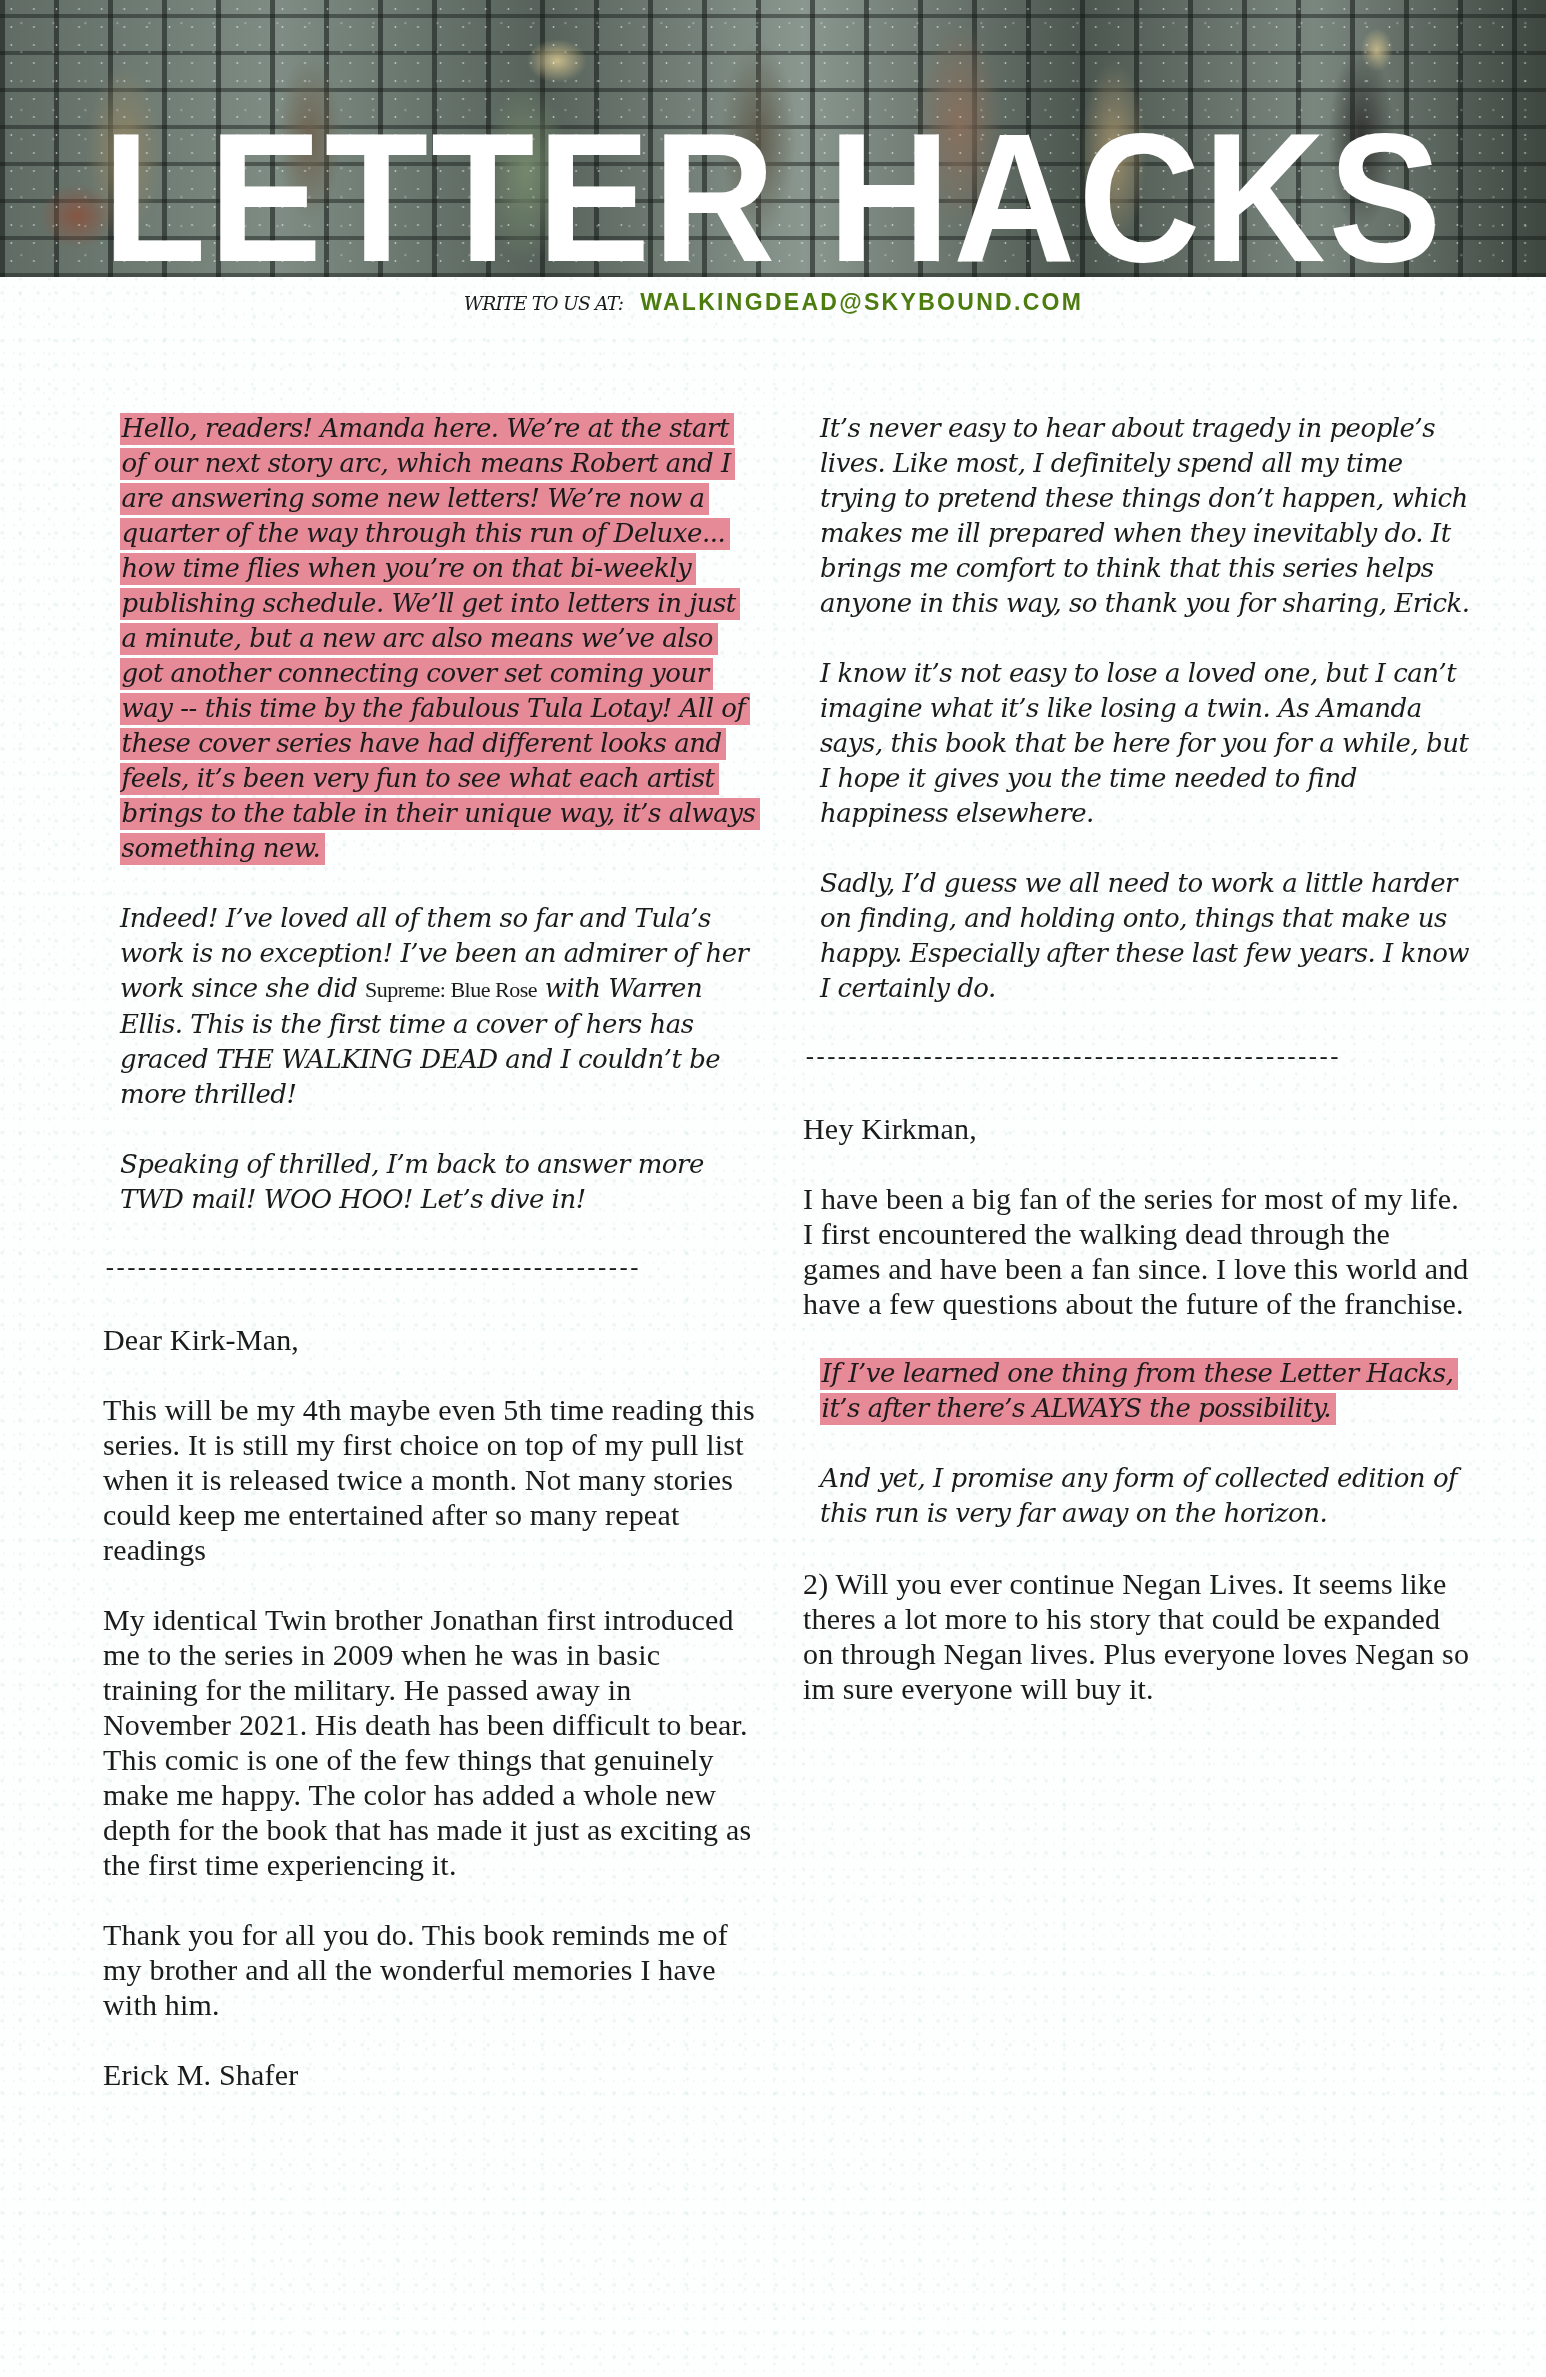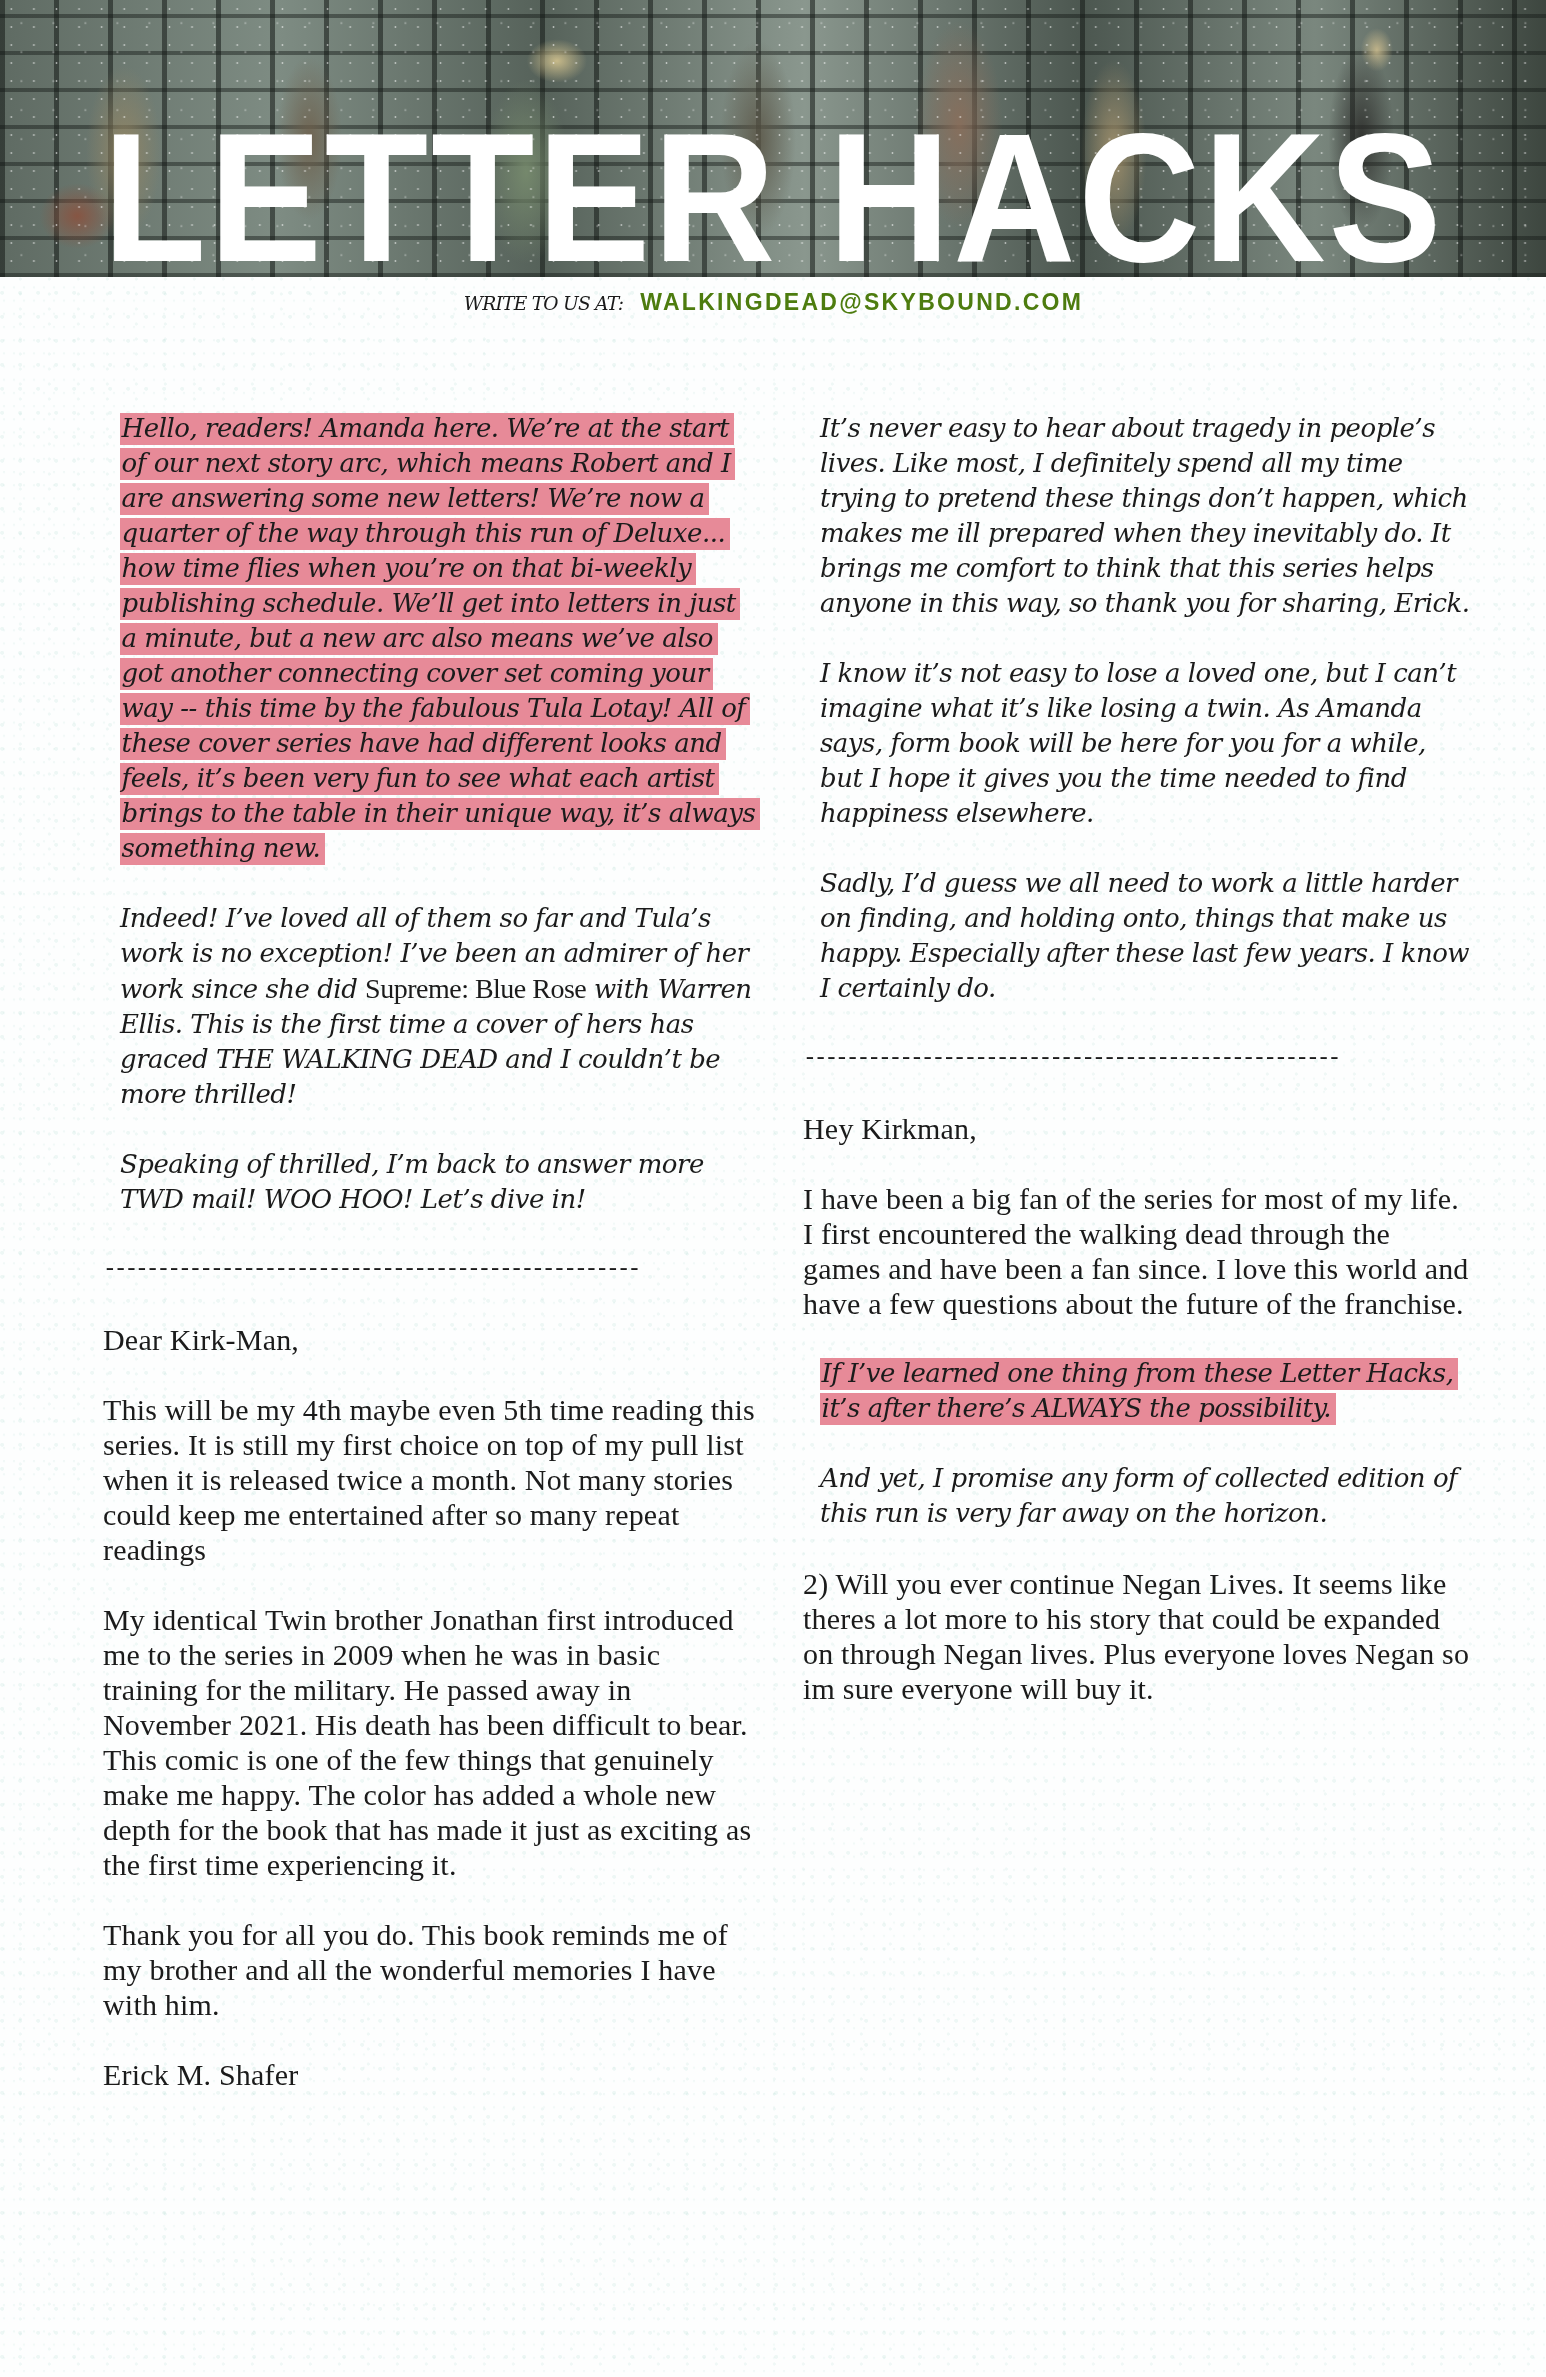--- a/index.html
+++ b/index.html
@@ -102,21 +102,21 @@
     font-size: 30px;
     line-height: 35px;
     letter-spacing: 0.2px;
   }
   .hl span.mark {
     background: #e78a98;
     box-decoration-break: clone;
     -webkit-box-decoration-break: clone;
     padding: 0 4.7px 1.6px 1.6px;
   }
-  .upright { font-style: normal; font-family: "Liberation Serif", serif; font-size: 28px; }
+  .upright { font-style: normal; font-family: "Liberation Serif", serif; font-size: 22px; }
   .divider {
     font-family: "Liberation Mono", monospace;
     font-size: 23px;
     line-height: 35px;
     letter-spacing: -3.1px;
     white-space: nowrap;
     overflow: hidden;
     width: 560px;
     margin: 0 0 35px 0;
   }
@@ -151,21 +151,21 @@
 
   <p class="para rm">Dear Kirk-Man,</p>
   <p class="para rm">This will be my 4th maybe even 5th time reading this series. It is still my first choice on top of my pull list when it is released twice a month. Not many stories could keep me entertained after so many repeat readings</p>
   <p class="para rm">My identical Twin brother Jonathan first introduced me to the series in 2009 when he was in basic training for the military. He passed away in November 2021. His death has been difficult to bear. This comic is one of the few things that genuinely make me happy. The color has added a whole new depth for the book that has made it just as exciting as the first time experiencing it.</p>
   <p class="para rm">Thank you for all you do. This book reminds me of my brother and all the wonderful memories I have with him.</p>
   <p class="para rm">Erick M. Shafer</p>
 </div>
 
 <div class="col right">
   <p class="para it">It’s never easy to hear about tragedy in people’s lives. Like most, I definitely spend all my time trying to pretend these things don’t happen, which makes me ill prepared when they inevitably do. It brings me comfort to think that this series helps anyone in this way, so thank you for sharing, Erick.</p>
-  <p class="para it">I know it’s not easy to lose a loved one, but I can’t imagine what it’s like losing a twin. As Amanda says, form book will be here for you for a while, but I hope it gives you the time needed to find happiness elsewhere.</p>
+  <p class="para it">I know it’s not easy to lose a loved one, but I can’t imagine what it’s like losing a twin. As Amanda says, this book that be here for you for a while, but I hope it gives you the time needed to find happiness elsewhere.</p>
   <p class="para it">Sadly, I’d guess we all need to work a little harder on finding, and holding onto, things that make us happy. Especially after these last few years. I know I certainly do.</p>
 
   <div class="divider">--------------------------------------------------</div>
 
   <p class="para rm">Hey Kirkman,</p>
   <p class="para rm">I have been a big fan of the series for most of my life. I first encountered the walking dead through the games and have been a fan since. I love this world and have a few questions about the future of the franchise.</p>
   <p class="para it hl">
     <span class="mark">If I’ve learned one thing from these Letter Hacks, it’s after there’s ALWAYS the possibility.</span>
   </p>
   <p class="para it">And yet, I promise any form of collected edition of this run is very far away on the horizon.</p>

